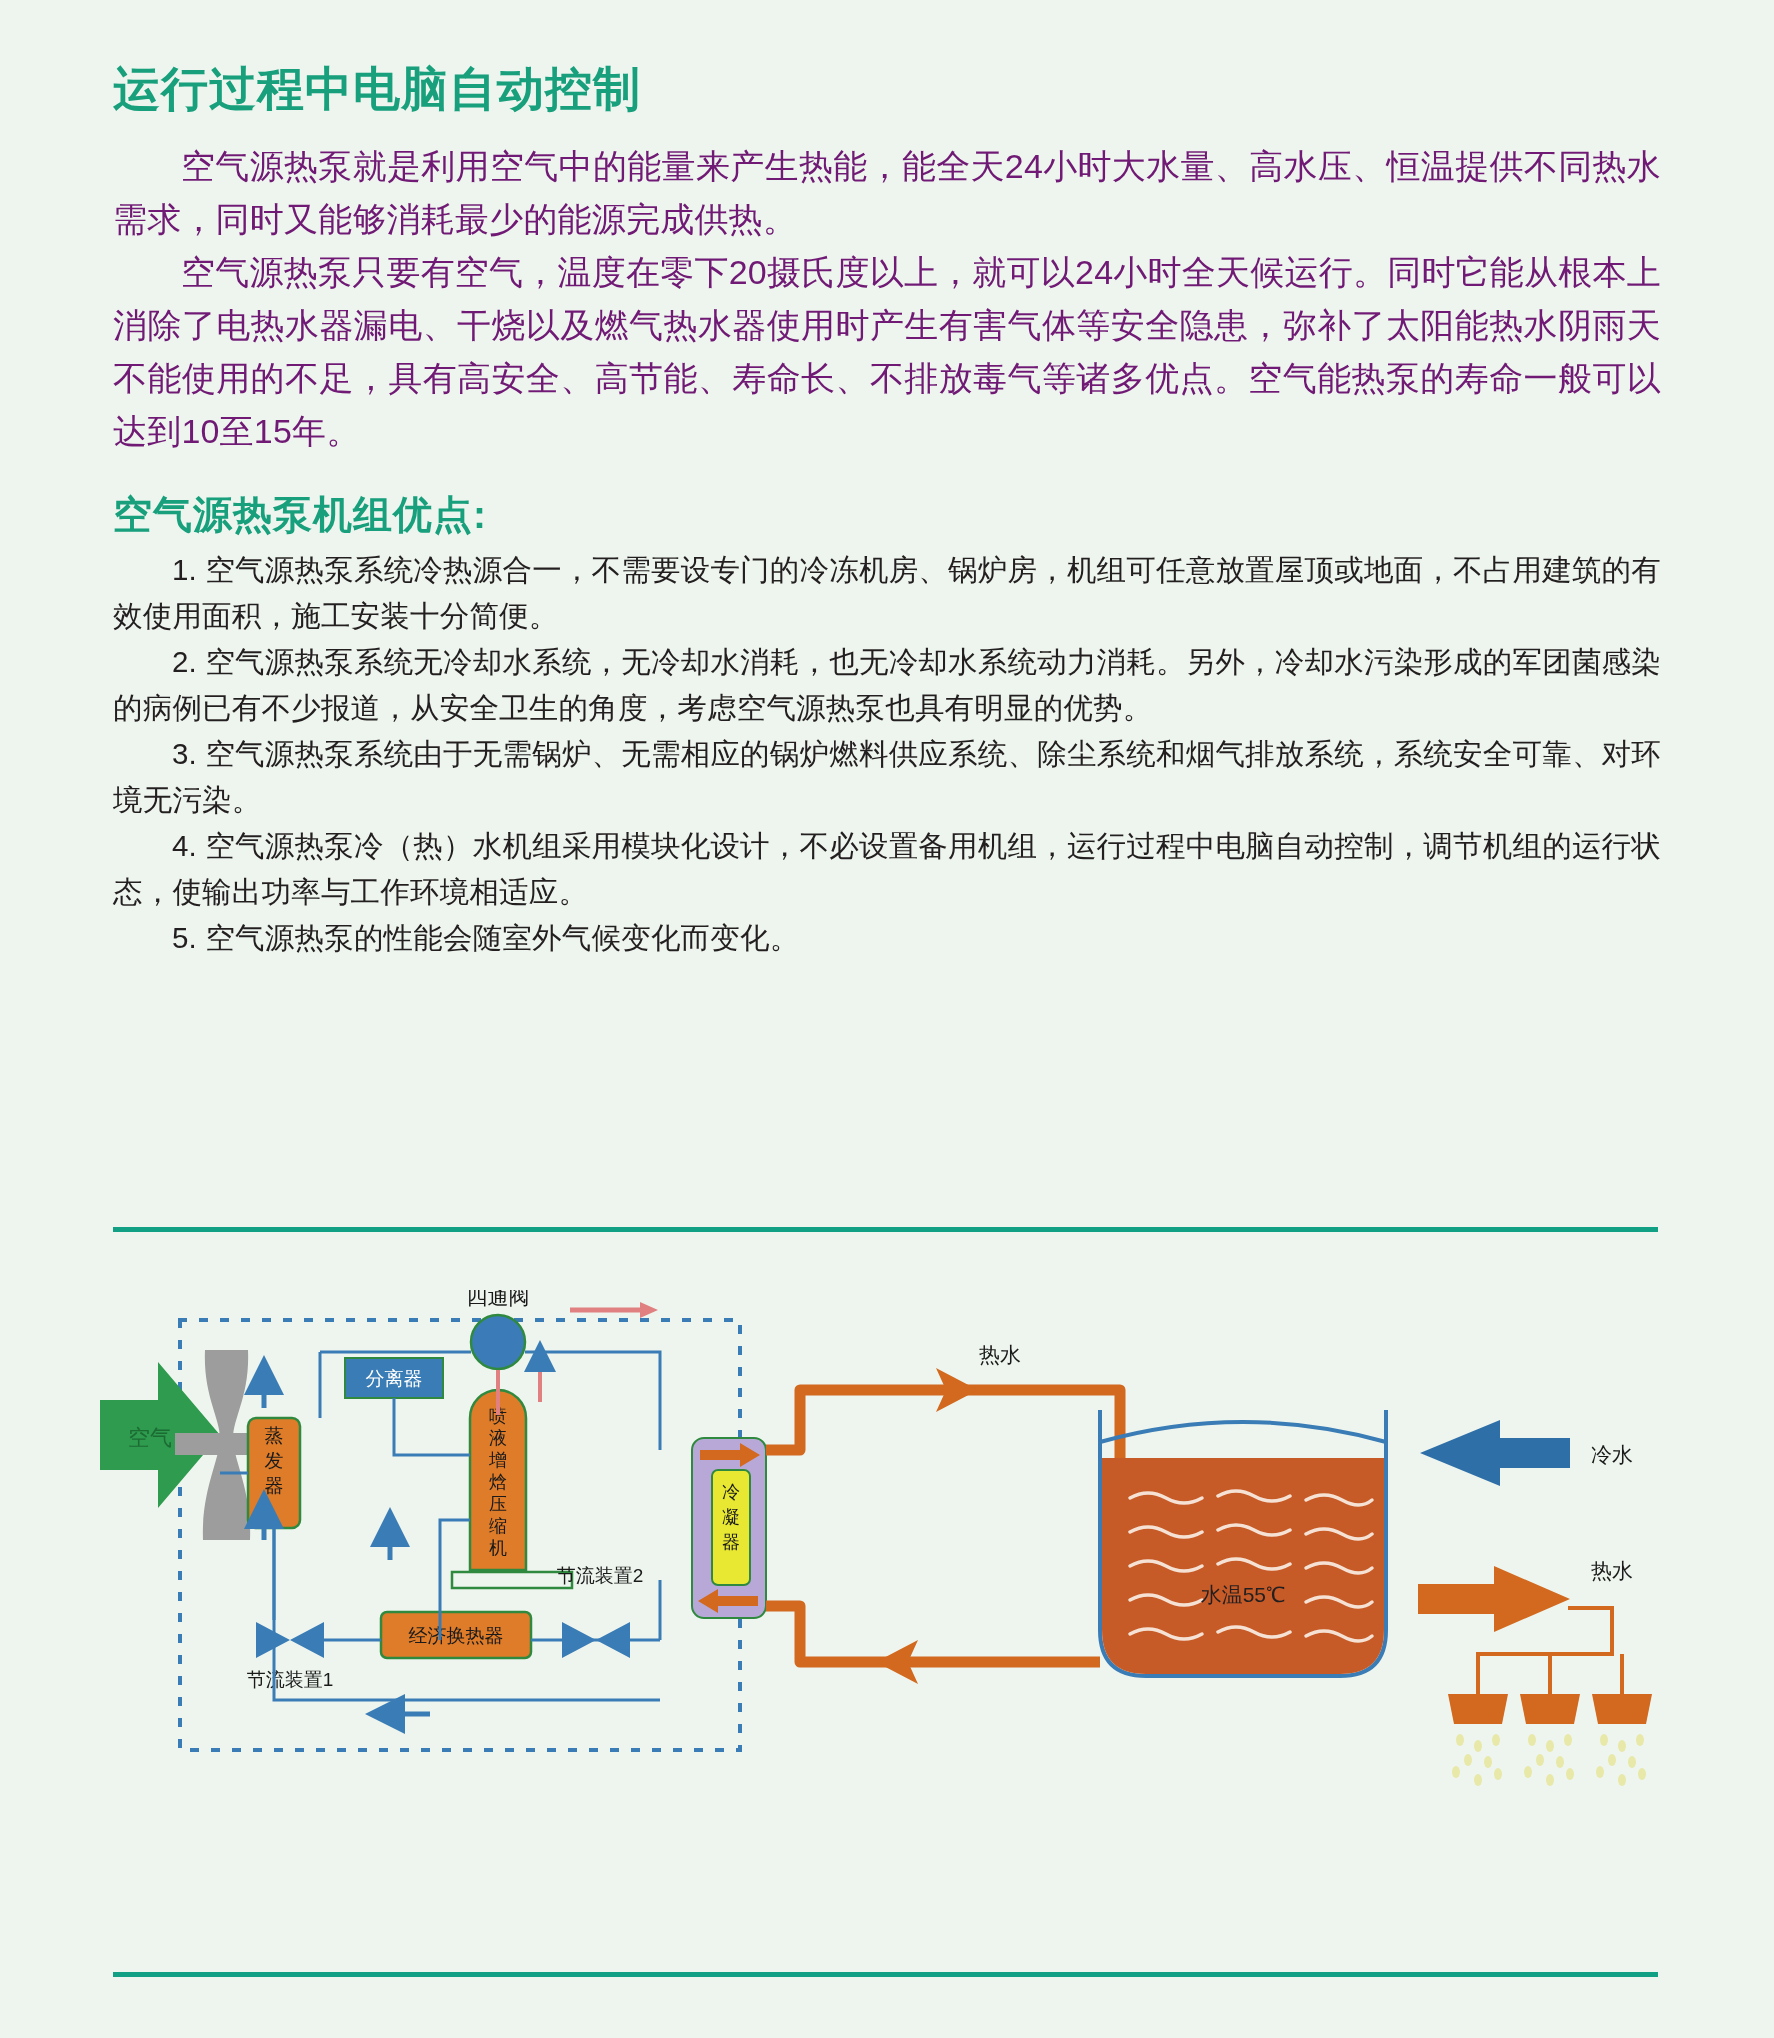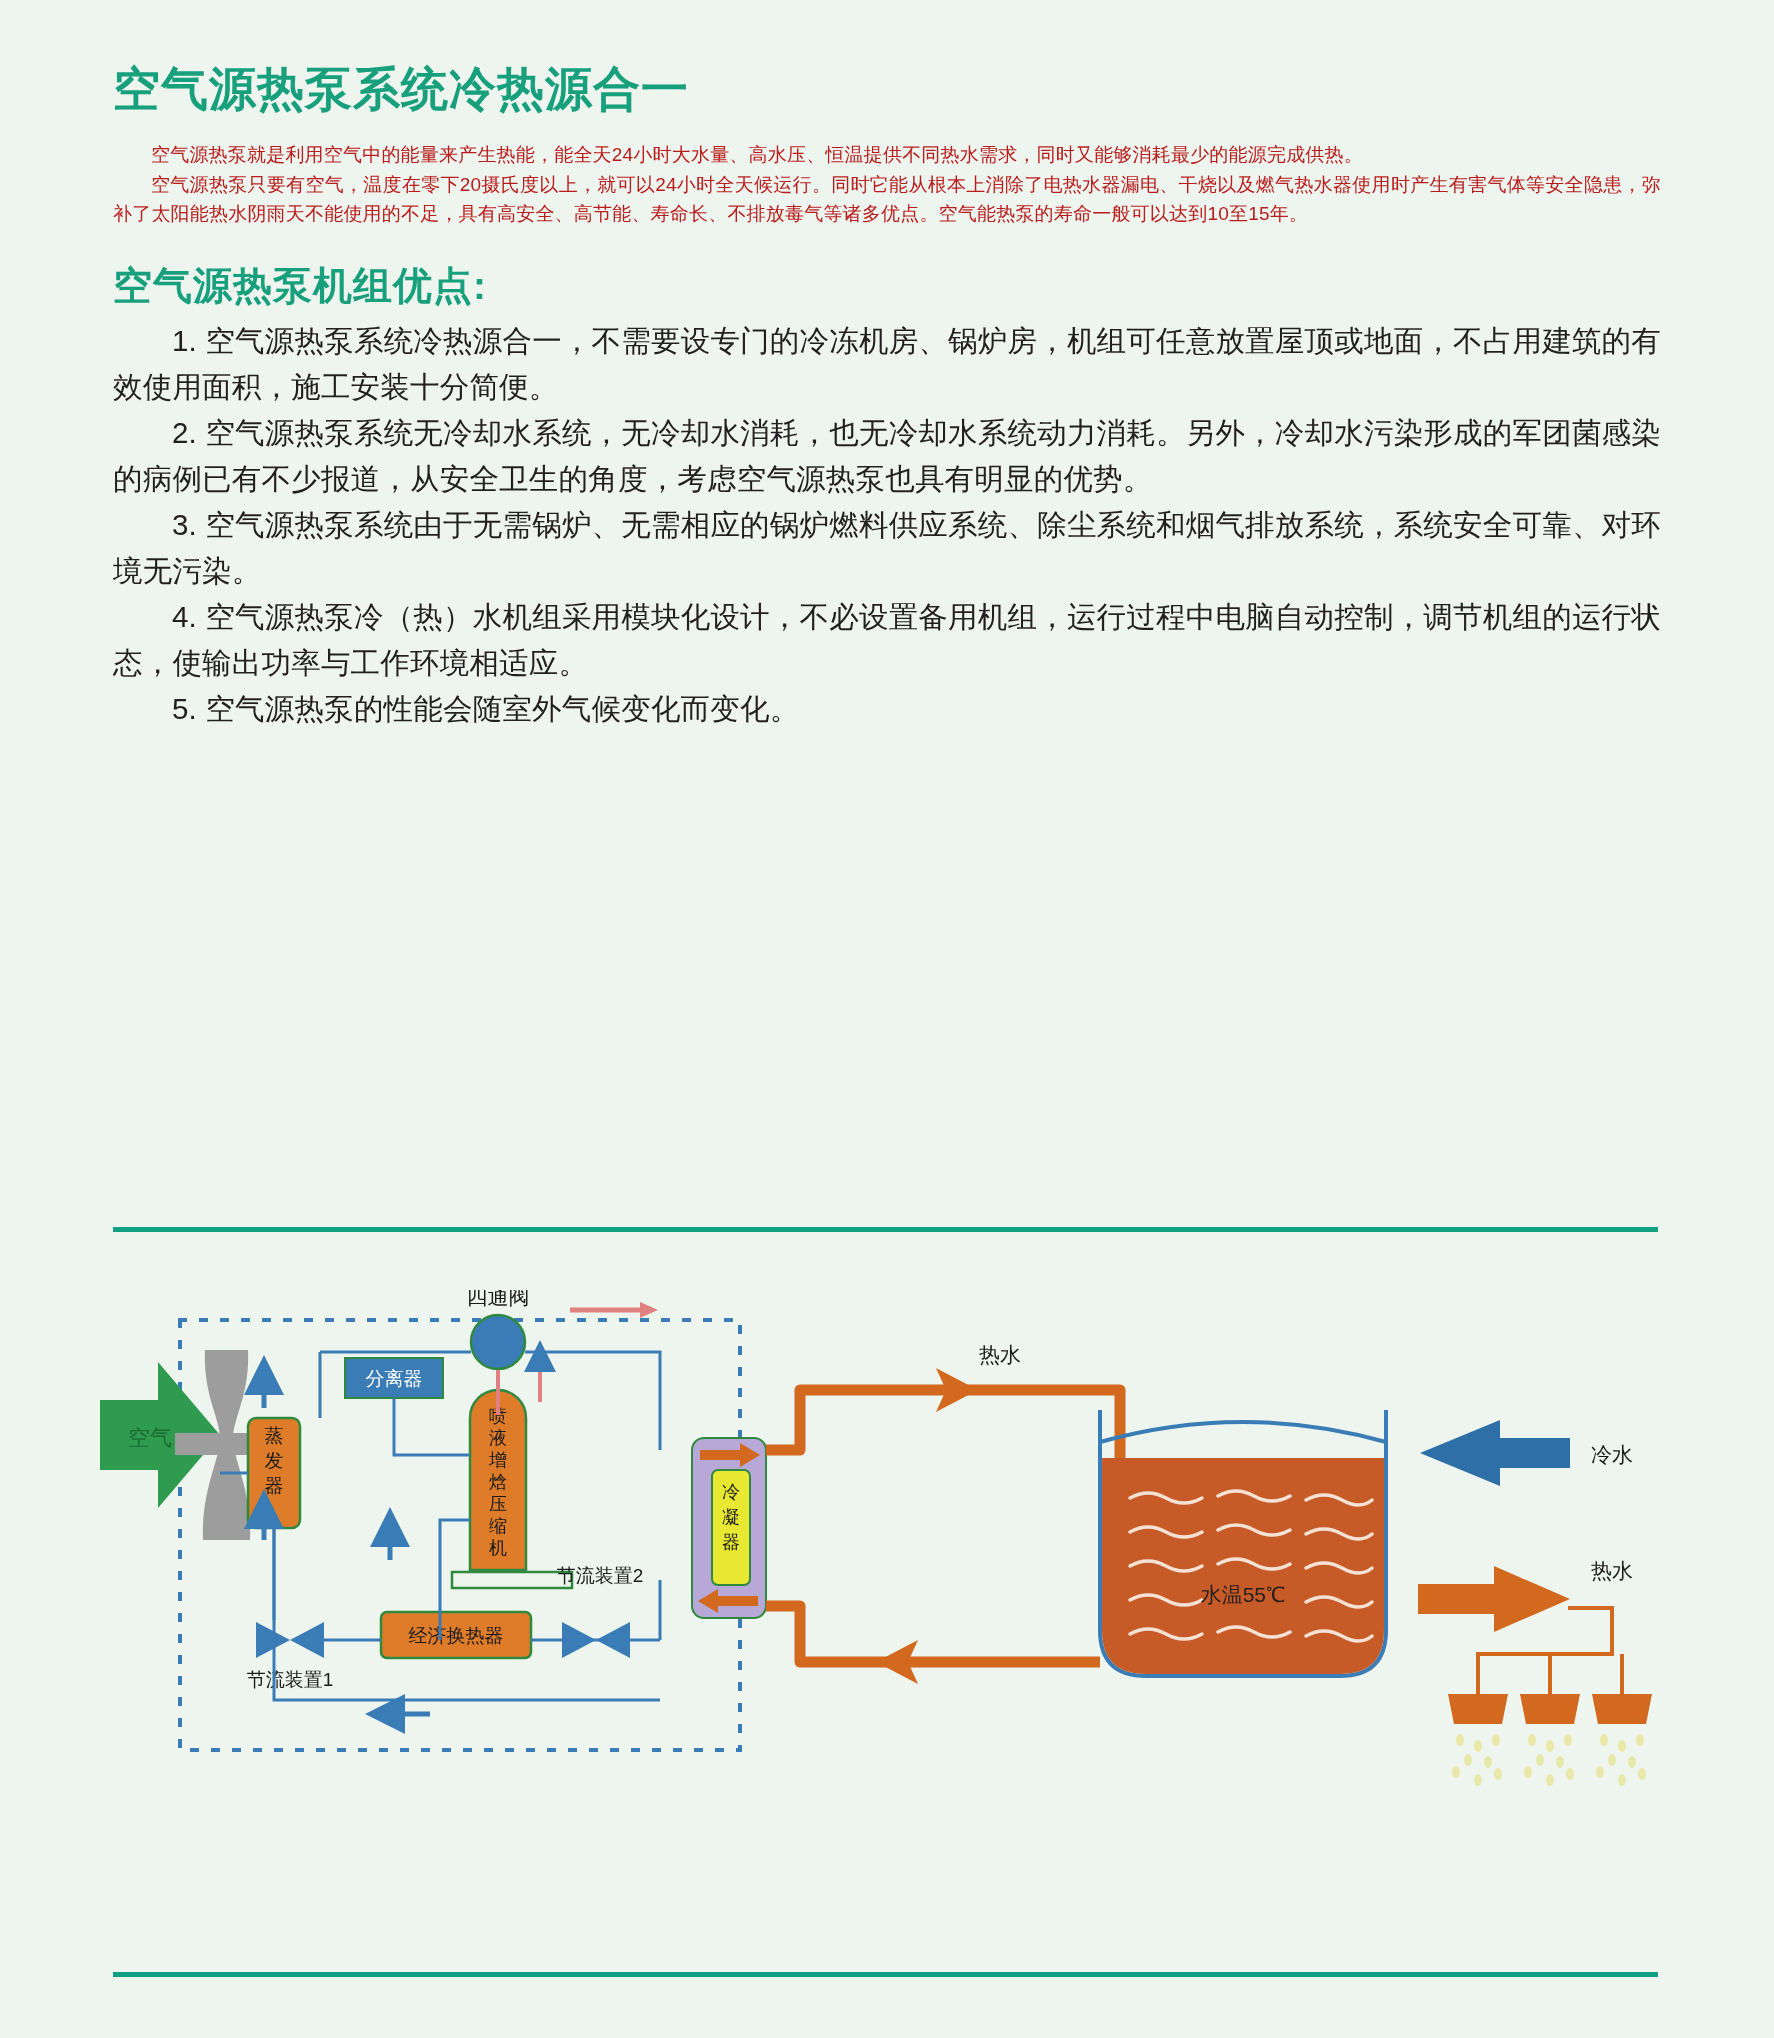--- a/index.html
+++ b/index.html
@@ -34,23 +34,23 @@
   }
   h2.sub-title {
     font-size: 39px;
     font-weight: bold;
     color: #18a07d;
     letter-spacing: 1px;
     margin-top: 30px;
     margin-bottom: 5px;
   }
   p.para {
-    font-size: 19px;
+    font-size: 34px;
     line-height: 1.56;
-    color: #b91c1c;
+    color: #701a75;
     text-align: justify;
     text-indent: 2em;
     letter-spacing: 0.2px;
   }
   p.item {
     font-size: 29.5px;
     line-height: 1.56;
     color: #231f20;
     text-align: justify;
     text-indent: 2em;
@@ -79,21 +79,21 @@
   .diagram svg { display: block; }
 
   
 </style>
 </head>
 <body>
 
 <div class="page">
 
   <div class="content">
-    <h1 class="main-title">空气源热泵系统冷热源合一</h1>
+    <h1 class="main-title">运行过程中电脑自动控制</h1>
     <p class="para">空气源热泵就是利用空气中的能量来产生热能，能全天24小时大水量、高水压、恒温提供不同热水需求，同时又能够消耗最少的能源完成供热。</p>
     <p class="para">空气源热泵只要有空气，温度在零下20摄氏度以上，就可以24小时全天候运行。同时它能从根本上消除了电热水器漏电、干烧以及燃气热水器使用时产生有害气体等安全隐患，弥补了太阳能热水阴雨天不能使用的不足，具有高安全、高节能、寿命长、不排放毒气等诸多优点。空气能热泵的寿命一般可以达到10至15年。</p>
     <h2 class="sub-title">空气源热泵机组优点:</h2>
     <p class="item">1. 空气源热泵系统冷热源合一，不需要设专门的冷冻机房、锅炉房，机组可任意放置屋顶或地面，不占用建筑的有效使用面积，施工安装十分简便。</p>
     <p class="item">2. 空气源热泵系统无冷却水系统，无冷却水消耗，也无冷却水系统动力消耗。另外，冷却水污染形成的军团菌感染的病例已有不少报道，从安全卫生的角度，考虑空气源热泵也具有明显的优势。</p>
     <p class="item">3. 空气源热泵系统由于无需锅炉、无需相应的锅炉燃料供应系统、除尘系统和烟气排放系统，系统安全可靠、对环境无污染。</p>
     <p class="item">4. 空气源热泵冷（热）水机组采用模块化设计，不必设置备用机组，运行过程中电脑自动控制，调节机组的运行状态，使输出功率与工作环境相适应。</p>
     <p class="item">5. 空气源热泵的性能会随室外气候变化而变化。</p>
   </div>
 

